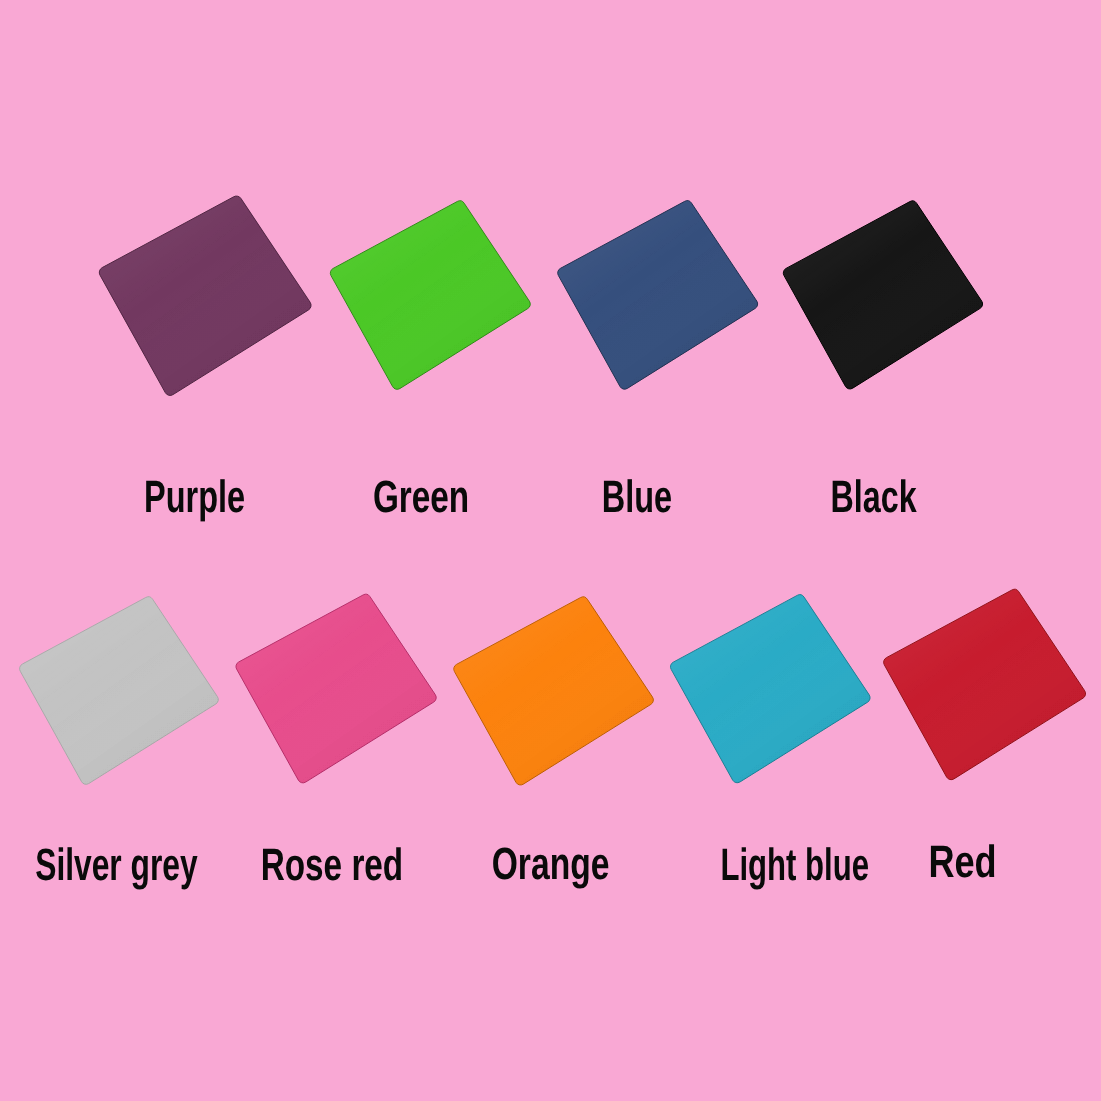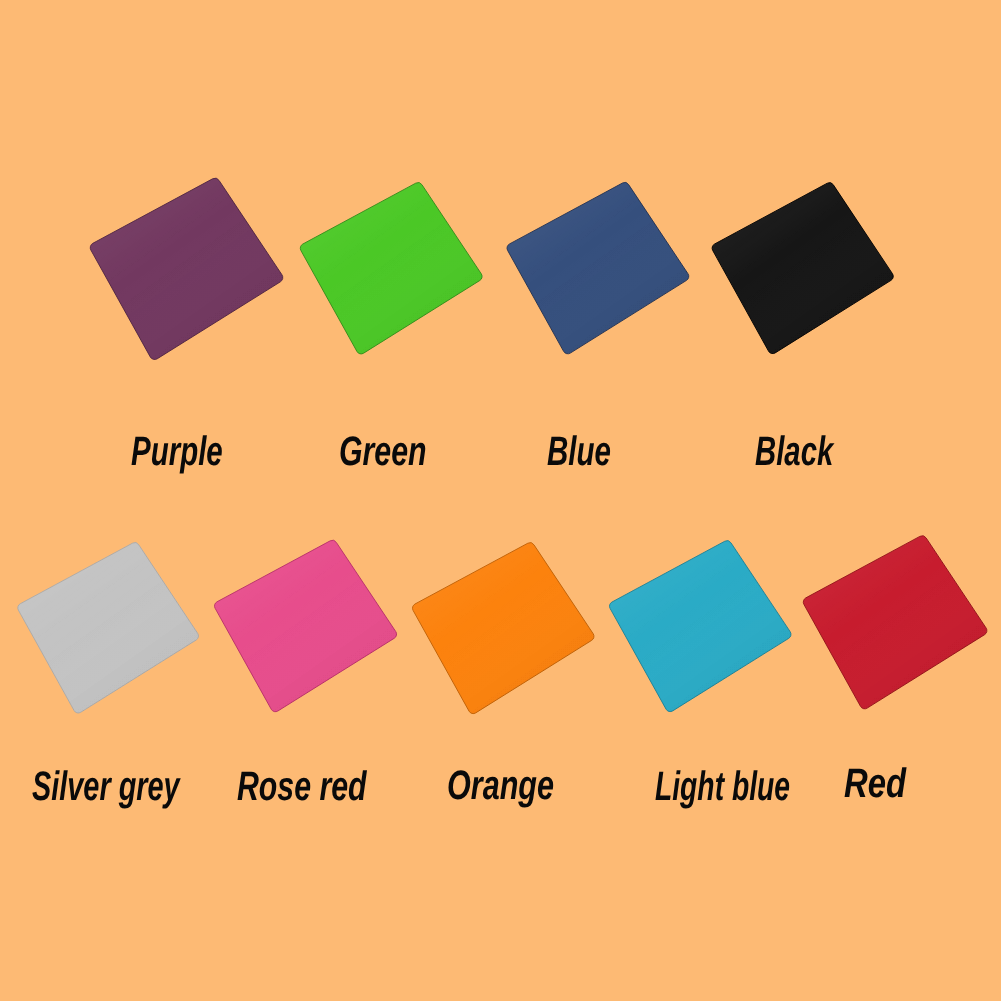--- a/index.html
+++ b/index.html
@@ -19,21 +19,21 @@
     white-space:nowrap;
     line-height:1;
     transform-origin:left top;
     -webkit-font-smoothing:antialiased;
     text-rendering:geometricPrecision;
   }
 </style>
 </head>
 <body style="background: rgb(255, 255, 255);">
 
-<div id="stage" style="background: #fdba74; font-style: italic;">
+<div id="stage" style="background: #f9a8d4;">
 
   <svg id="pad-svg" viewBox="0 0 1001 1001">
     <defs>
       <filter id="soft" x="-6%" y="-6%" width="112%" height="112%">
         <feGaussianBlur id="soft-blur" stdDeviation="0.35"></feGaussianBlur>
       </filter>
       <linearGradient id="sheen" x1="10%" y1="0%" x2="85%" y2="100%">
         <stop id="sheen-0" offset="0%" stop-color="#ffffff" stop-opacity="0.065"></stop>
         <stop id="sheen-1" offset="40%" stop-color="#ffffff" stop-opacity="0"></stop>
         <stop id="sheen-2" offset="100%" stop-color="#000000" stop-opacity="0.045"></stop>

